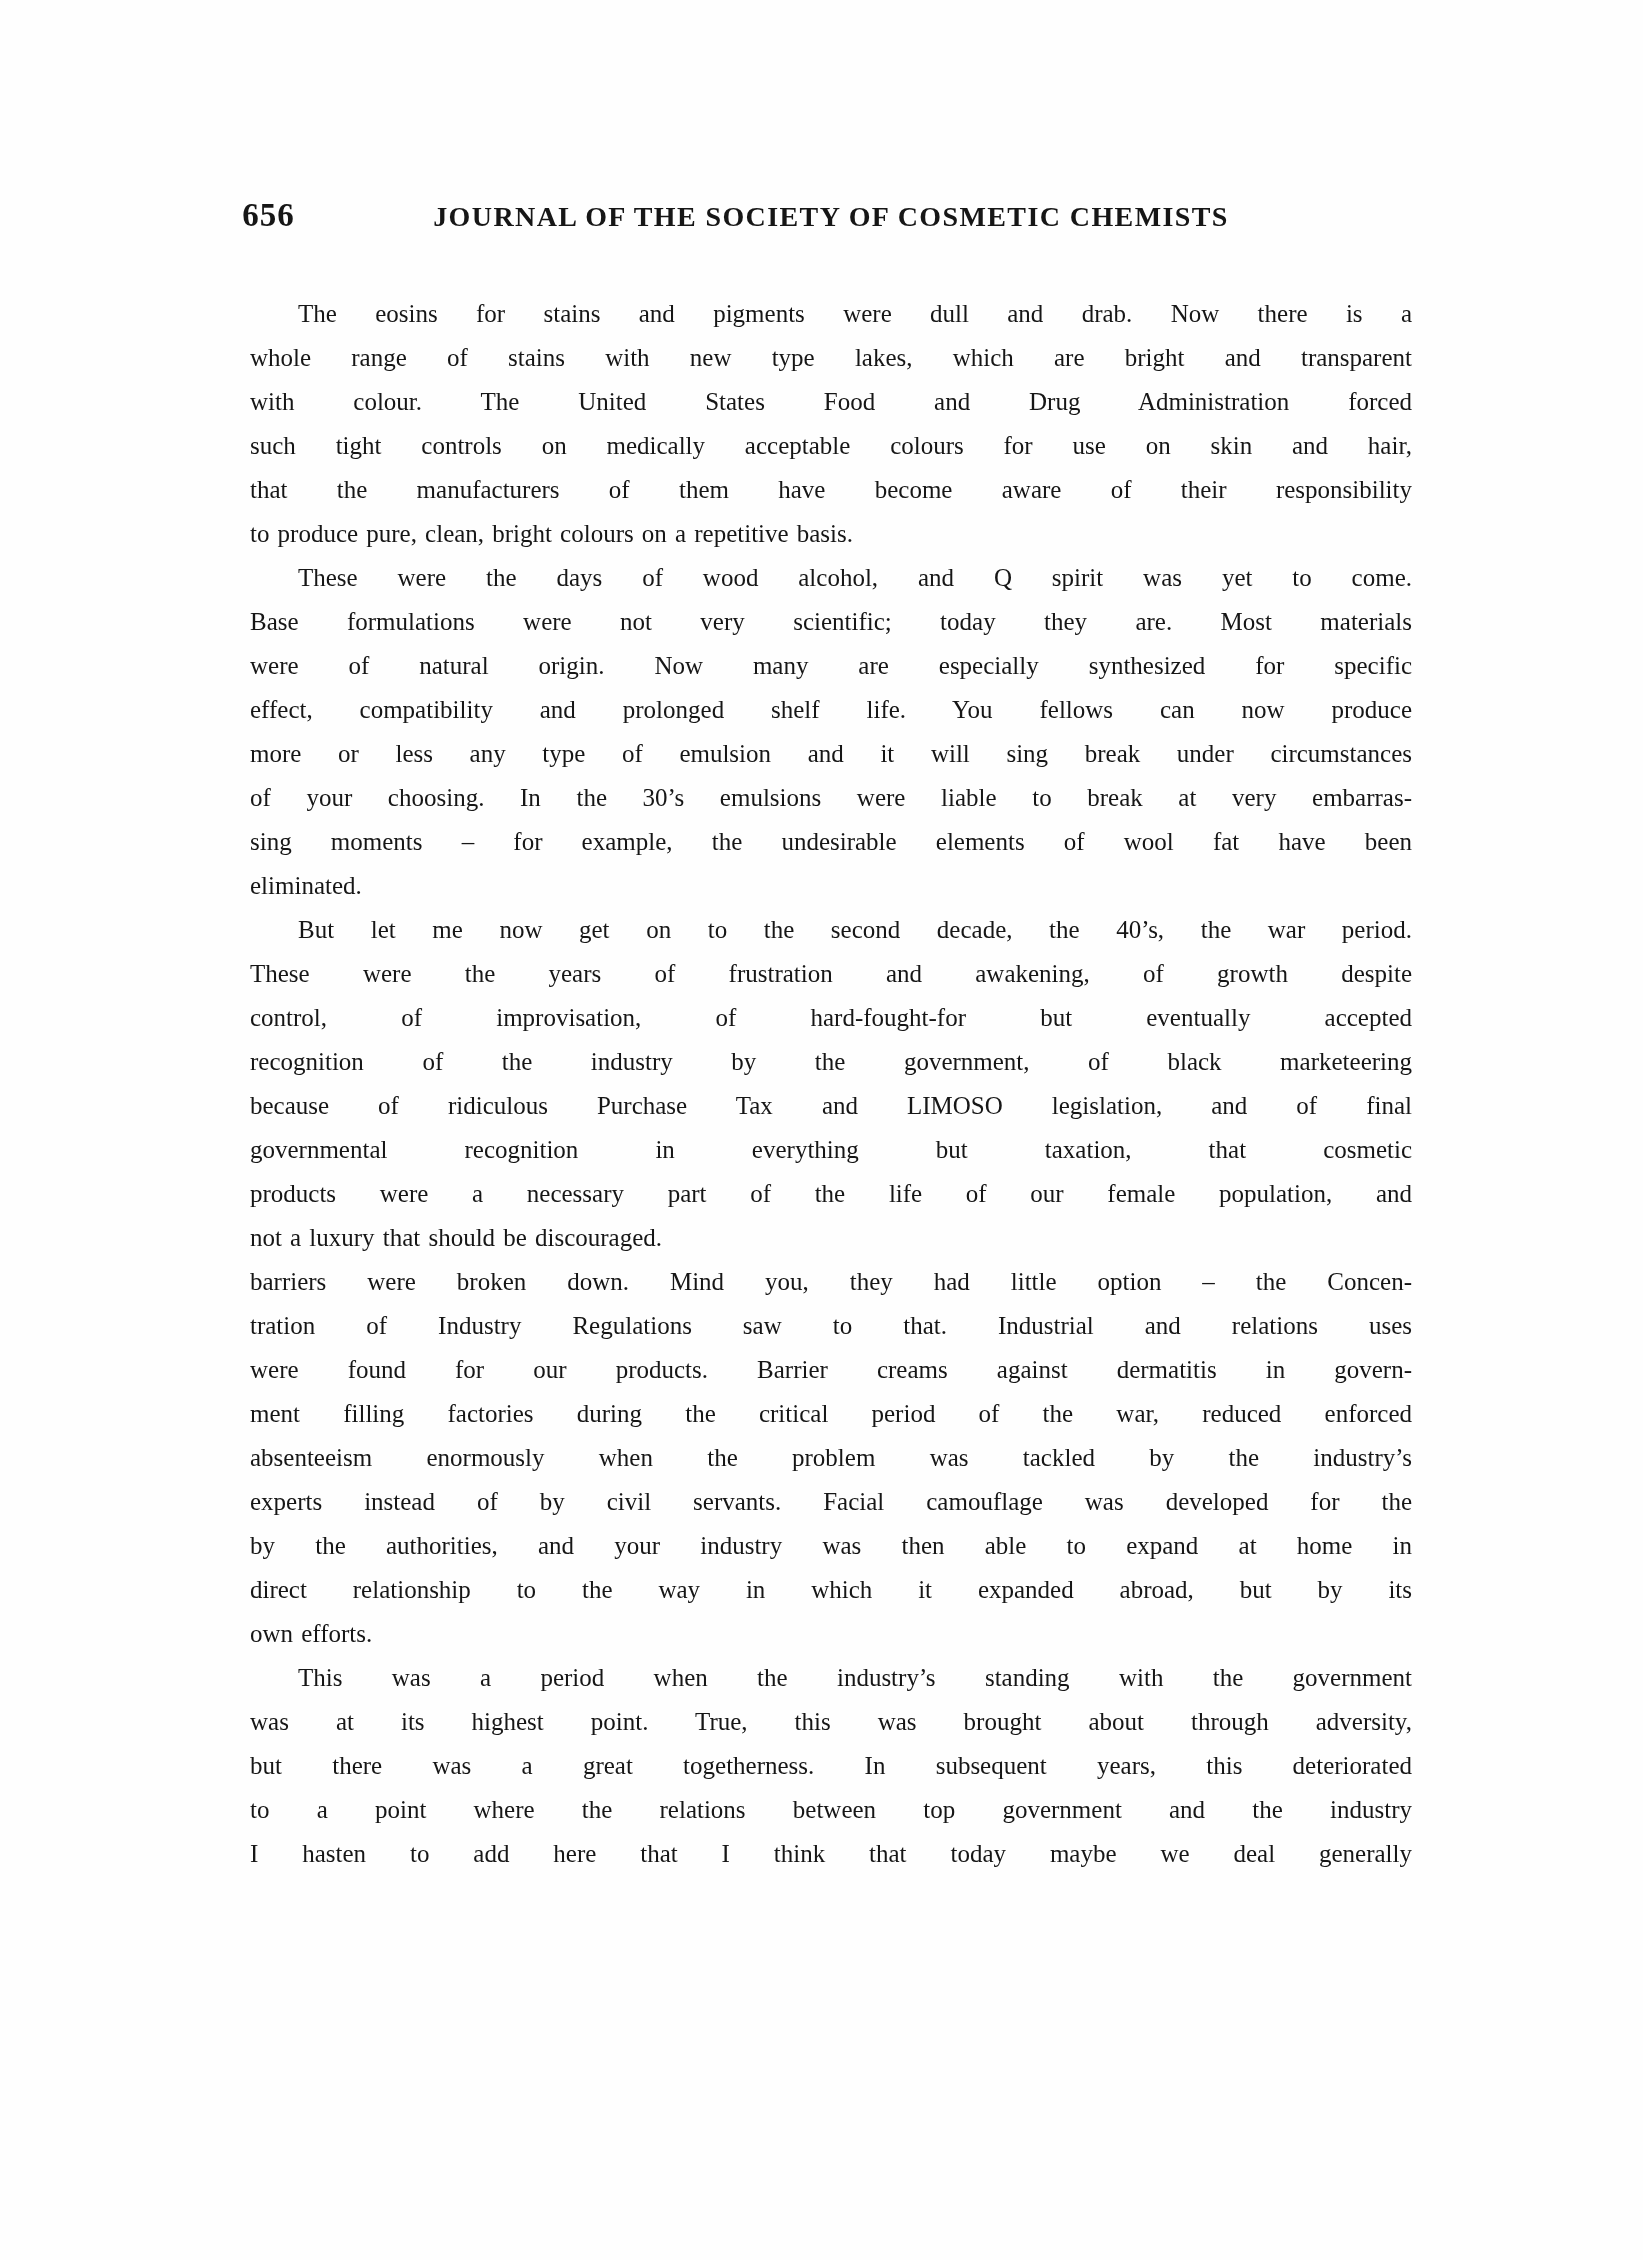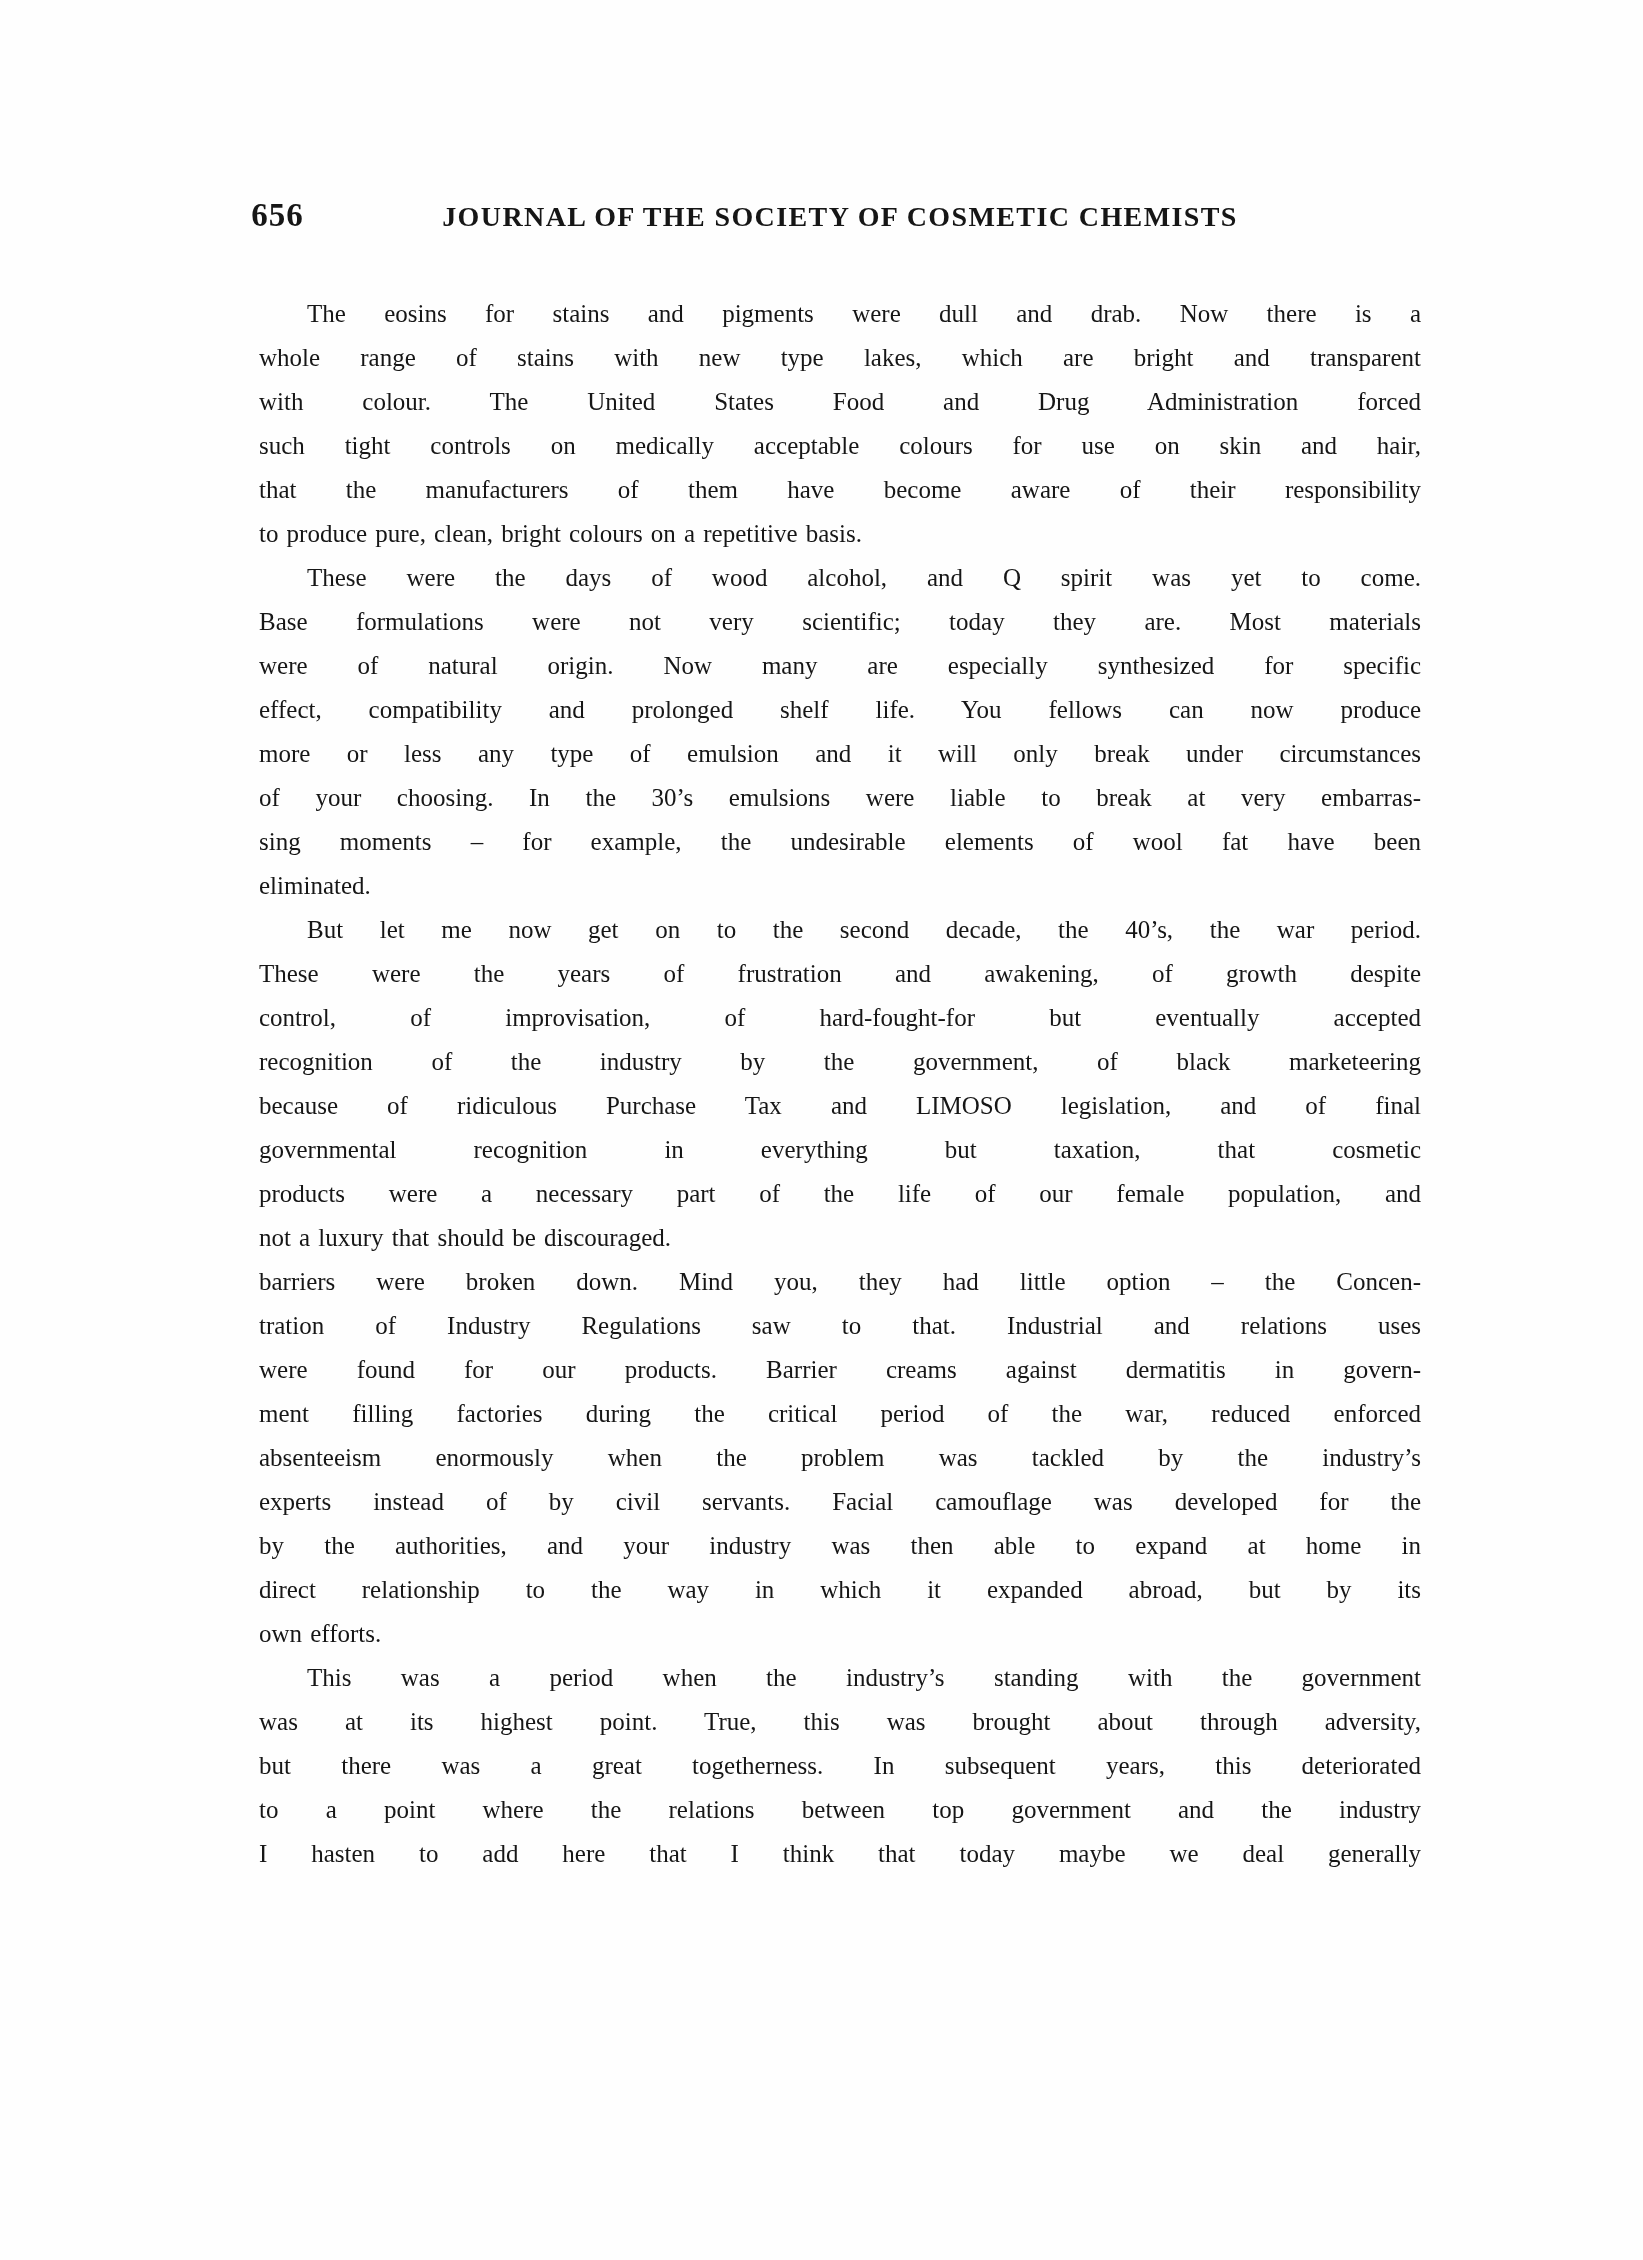--- a/index.html
+++ b/index.html
@@ -11,21 +11,21 @@
     position: relative;
     width: 1644px;
     height: 2261px;
     background: #fefefe;
     color: #161616;
     font-family: "Liberation Serif", "DejaVu Serif", serif;
     overflow: hidden;
   }
   .content {
     position: absolute;
-    left: 259px;
+    left: 250px;
     top: 197px;
     width: 1162px;
   }
   .running-header {
     position: relative;
     height: 42px;
   }
   .page-num {
     position: absolute;
     left: -7.7px;
@@ -81,21 +81,21 @@
           <div class="line">with colour. The United States Food and Drug Administration forced</div>
           <div class="line">such tight controls on medically acceptable colours for use on skin and hair,</div>
           <div class="line">that the manufacturers of them have become aware of their responsibility</div>
           <div class="line last-left">to produce pure, clean, bright colours on a repetitive basis.</div>
         </div>
         <div class="paragraph">
           <div class="line first">These were the days of wood alcohol, and Q spirit was yet to come.</div>
           <div class="line">Base formulations were not very scientific; today they are. Most materials</div>
           <div class="line">were of natural origin. Now many are especially synthesized for specific</div>
           <div class="line">effect, compatibility and prolonged shelf life. You fellows can now produce</div>
-          <div class="line">more or less any type of emulsion and it will only break under circumstances</div>
+          <div class="line">more or less any type of emulsion and it will sing break under circumstances</div>
           <div class="line">of your choosing. In the 30’s emulsions were liable to break at very embarras-</div>
           <div class="line">sing moments – for example, the undesirable elements of wool fat have been</div>
           <div class="line last-left">eliminated.</div>
         </div>
         <div class="paragraph">
           <div class="line first">But let me now get on to the second decade, the 40’s, the war period.</div>
           <div class="line">These were the years of frustration and awakening, of growth despite</div>
           <div class="line">control, of improvisation, of hard-fought-for but eventually accepted</div>
           <div class="line">recognition of the industry by the government, of black marketeering</div>
           <div class="line">because of ridiculous Purchase Tax and LIMOSO legislation, and of final</div>

